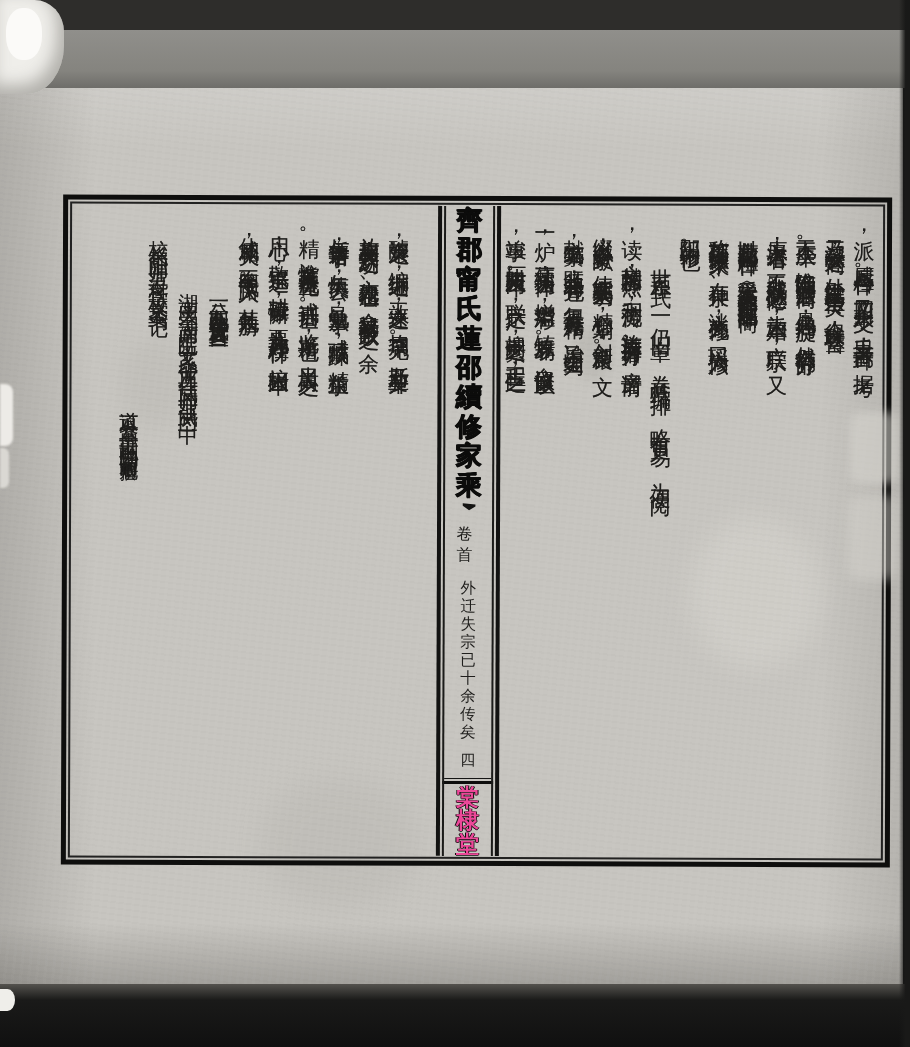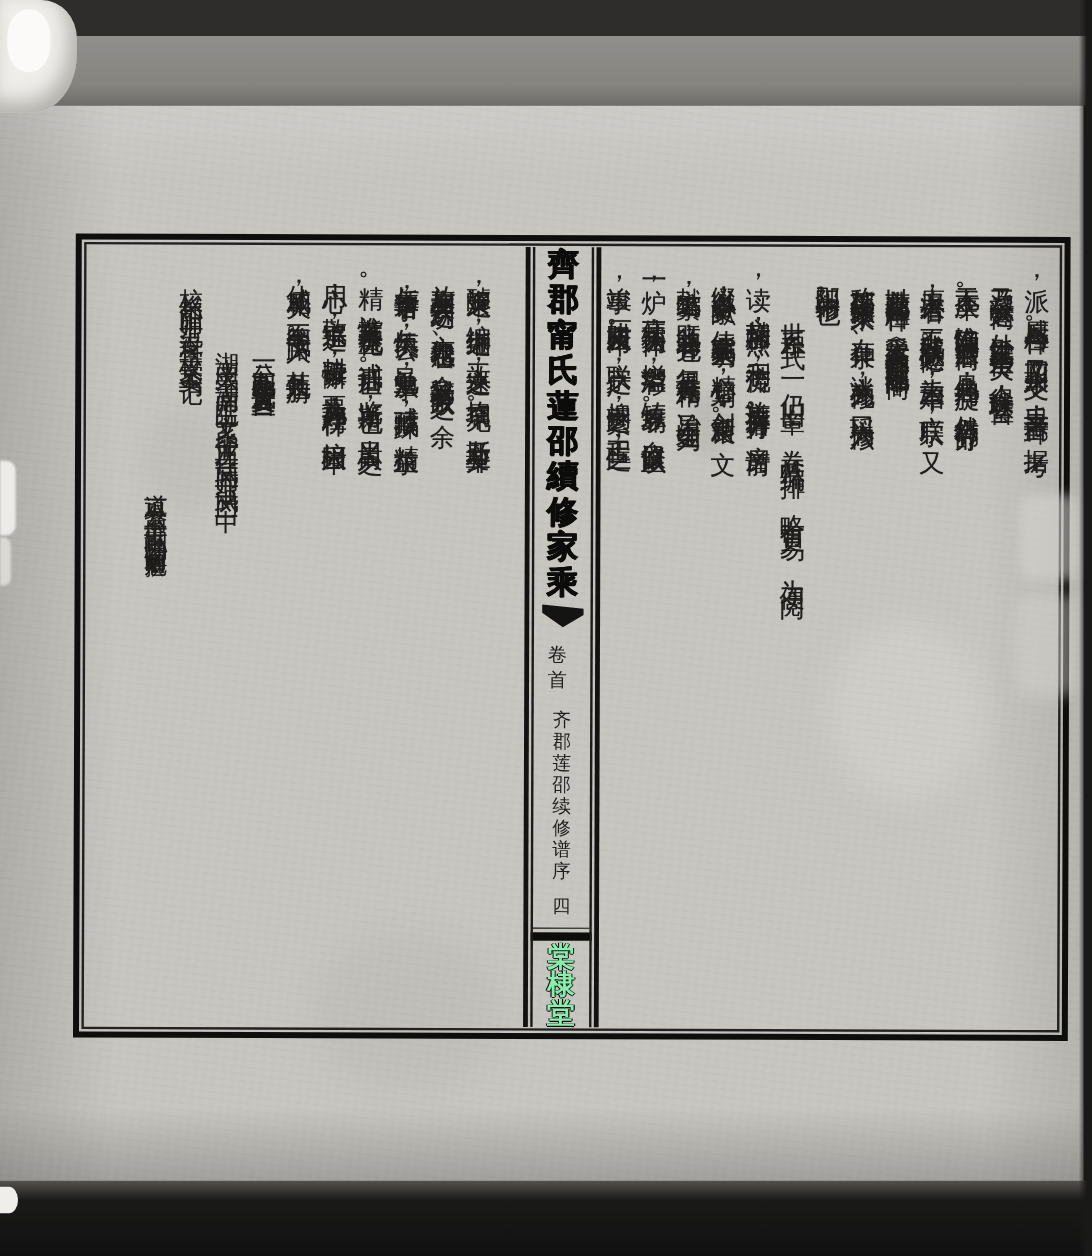--- a/index.html
+++ b/index.html
@@ -63,21 +63,21 @@
     border-left:2px solid #1b1b19;border-right:2px solid #1b1b19;pointer-events:none;}
   .c-title{width:30px;font-size:26px;line-height:29.4px;font-weight:bold;word-break:break-all;
     text-align:center;color:#0c0c0b;text-shadow:.7px 0 #0c0c0b,-.7px 0 #0c0c0b,0 .7px #0c0c0b;}
   .fishtail{margin-top:3px;}
   .c-small{width:24px;font-size:16px;line-height:21px;word-break:break-all;text-align:left;margin-top:12px;}
   .c-chapter{width:20px;font-size:15.5px;line-height:18px;word-break:break-all;text-align:center;margin-top:14px;}
   .c-page{font-size:15px;margin-top:10px;}
   .bar-thin{width:47px;height:2px;background:#151514;margin-top:8px;}
   .bar-thick{width:51px;height:7px;background:#0d0d0c;margin-top:3px;}
   .c-hall{width:30px;font-size:23px;line-height:23.5px;font-weight:bold;margin-top:2px;word-break:break-all;
-    text-align:center;color:#86efac;text-shadow:.9px 0 #0b0b0a,-.9px 0 #0b0b0a,0 .9px #0b0b0a;}
+    text-align:center;color:#ec4899;text-shadow:.9px 0 #0b0b0a,-.9px 0 #0b0b0a,0 .9px #0b0b0a;}
 </style>
 </head>
 <body>
 
 <div class="scan">
 
   <div class="band-top-dark"></div>
   <div class="band-top-gray"></div>
 
   <div class="sheet">
@@ -106,21 +106,21 @@
         <div class="col">一炉，使其镕为一体，增华溢彩，铸炼非易。自议修以至</div>
         <div class="col">竣事，历时未及两年。联宗之广，捭阖之繁，工程之巨，</div>
       </div>
 
       <div class="center-col">
         <div class="c-title">齊郡甯氏蓮邵續修家乘</div>
         <svg class="fishtail" width="42" height="24" viewBox="0 0 42 24">
           <polygon points="1,1 41,5 41,11 21,23 1,9" fill="#141413"></polygon>
         </svg>
         <div class="c-small">卷首</div>
-        <div class="c-chapter">齐郡莲邵续修谱序</div>
+        <div class="c-chapter">外迁失宗已十余传矣</div>
         <div class="c-page">四</div>
         <div class="bar-thin"></div>
         <div class="bar-thick"></div>
         <div class="c-hall">棠棣堂</div>
       </div>
 
       <div class="left-cols">
         <div class="col">醵资之艰，编排之细，工效之速，均属罕见。斯乃变革开</div>
         <div class="col">放与和衷共济之功，亦先祖感召、众擎易举有以致之。余</div>
         <div class="col">与任事诸君子，矢慎矢公，黾勉从事，戒骄戒躁，精益求</div>

